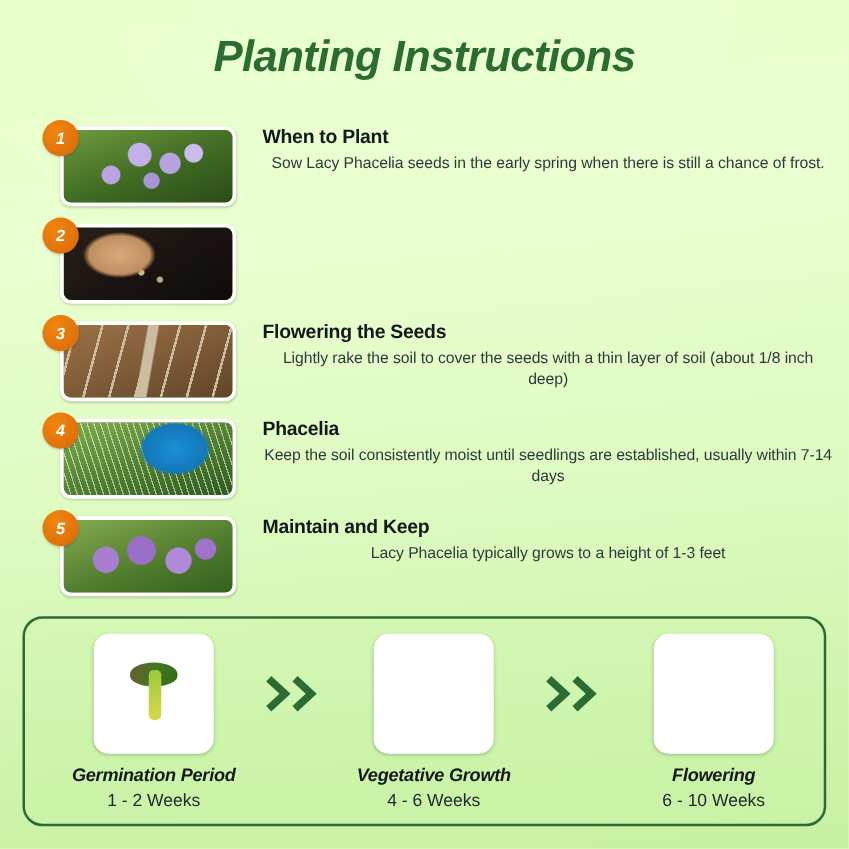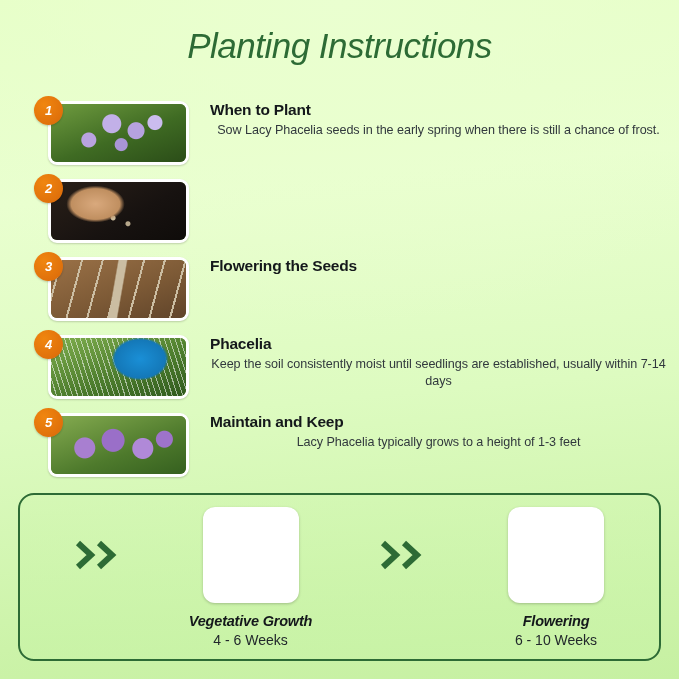--- a/index.html
+++ b/index.html
@@ -12,21 +12,21 @@
     position:relative;width:679px;height:679px;box-sizing:border-box;
     background:
       radial-gradient(ellipse 120% 80% at 50% 0%, #eaffd0 0%, rgba(234,255,208,0) 60%),
       linear-gradient(175deg,#e6ffc6 0%,#e9ffcf 28%,#ddfbc0 58%,#ccf3a9 88%,#c6f0a2 100%);
   }
   
   .title{
     position:absolute;left:0;right:0;top:24px;
     text-align:center;
     font-size:35px;line-height:44px;
-    font-weight:normal;font-style:italic;
+    font-weight:bold;font-style:italic;
     letter-spacing:-0.5px;
     color:#2d6b35;
   }
   
   .steps{position:absolute;left:0;top:96px;width:679px;}
   .step{position:relative;height:78px;}
   .step .thumb{
     position:absolute;left:48px;top:5px;
     width:141px;height:64px;
     border-radius:9px;
@@ -179,20 +179,21 @@
       <div class="badge">2</div>
     </div>
 
     <div class="step">
       <div class="thumb">
         <div class="art art-rake"></div>
       </div>
       <div class="badge">3</div>
       <div class="txt">
         <h3>Flowering the Seeds</h3>
+        <p>Lightly rake the soil to cover the seeds with a thin layer of soil (about 1/8 inch deep)</p>
       </div>
     </div>
 
     <div class="step">
       <div class="thumb">
         <div class="art art-water"></div>
       </div>
       <div class="badge">4</div>
       <div class="txt">
         <h3>Phacelia</h3>
@@ -209,20 +210,27 @@
         <h3>Maintain and Keep</h3>
         <p>Lacy Phacelia typically grows to a height of 1-3 feet</p>
       </div>
     </div>
 
   </div>
 
   <div class="panel">
     <div class="flow">
 
+      <div class="stage">
+        <div class="pic">
+          <div class="art art-sprout"></div>
+        </div>
+        <div class="nm">Germination Period</div>
+        <div class="dur">1 - 2 Weeks</div>
+      </div>
 
       <div class="arrow">
         <svg class="chev" width="46" height="30" viewBox="0 0 46 30">
           <path d="M3 3 L16 15 L3 27" fill="none" stroke="#2d6b35" stroke-width="6" stroke-linejoin="miter" stroke-linecap="butt"></path>
           <path d="M24 3 L37 15 L24 27" fill="none" stroke="#2d6b35" stroke-width="6" stroke-linejoin="miter" stroke-linecap="butt"></path>
         </svg>
       </div>
 
       <div class="stage">
         <div class="pic">

